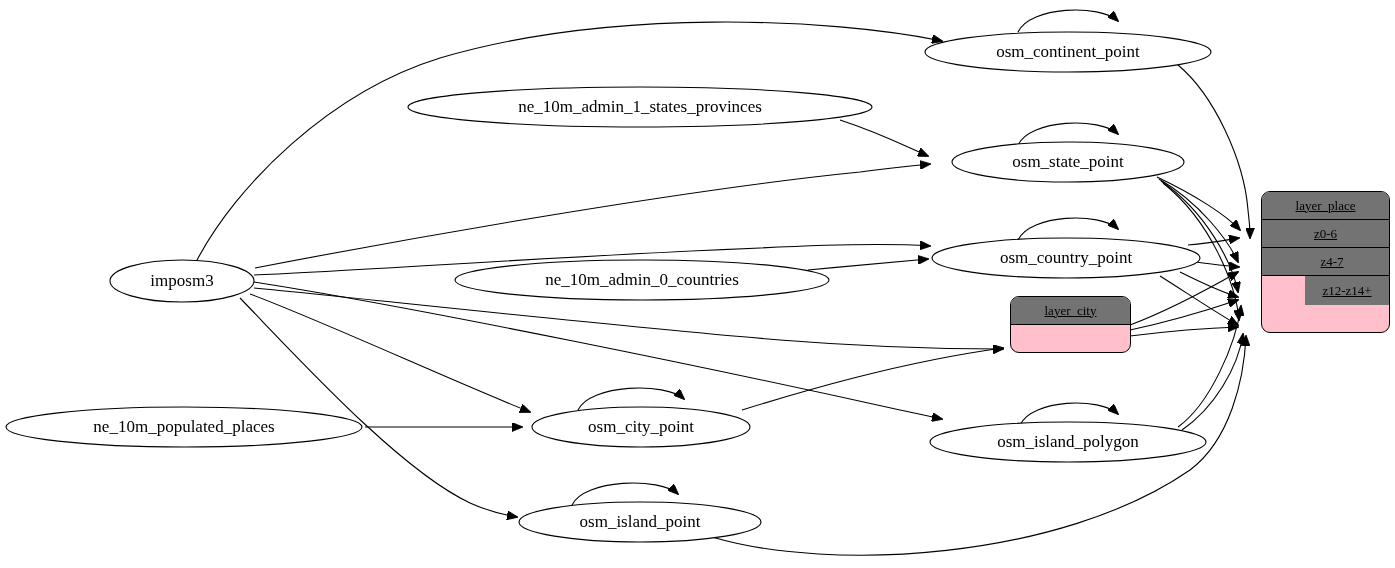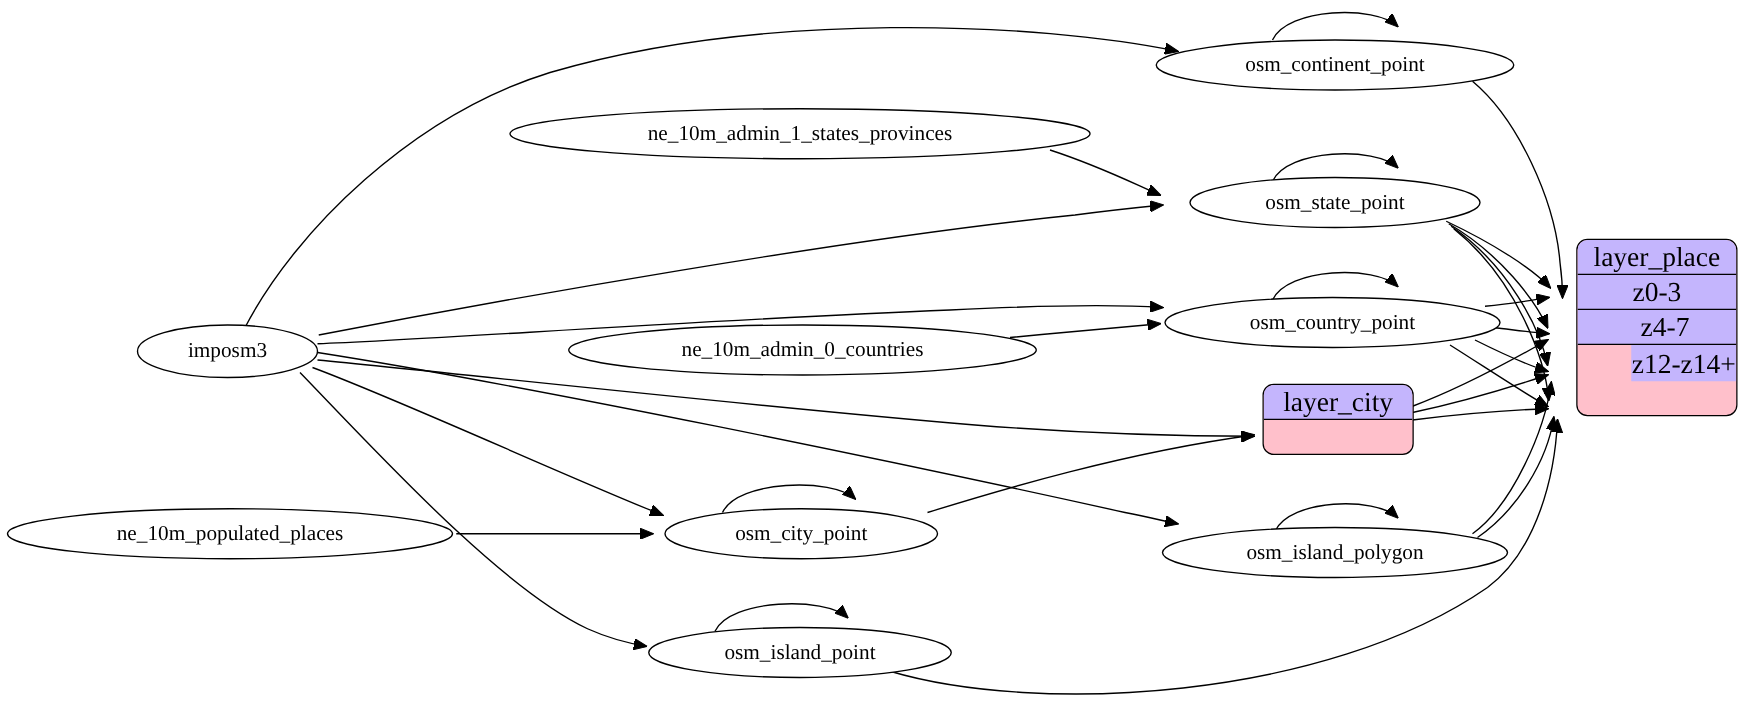--- a/index.html
+++ b/index.html
@@ -48,27 +48,28 @@
     position: absolute;
     box-sizing: border-box;
     border: 1.3px solid #000000;
     border-radius: 9px;
     background: #ffc0cb;
     overflow: hidden;
   }
   .record-row {
     box-sizing: border-box;
     font-family: "Liberation Serif", "DejaVu Serif", serif;
-    font-size: 22px;
+    font-size: 13px;
     color: #000000;
     display: flex;
     align-items: center;
     justify-content: center;
-    background: #c4b5fd;
+    background: #737373;
     border-bottom: 1.3px solid #000000;
+    text-decoration: underline;
   }
   .record-row:last-child {
     border-bottom: none;
   }
 </style>
 </head>
 <body>
 
 <div id="canvas-wrap">
 
@@ -197,23 +198,23 @@
       <g>
         <ellipse class="ellipse-shape" cx="1068" cy="442" rx="138" ry="20"></ellipse>
         <text class="node-label" x="1068" y="443">osm_island_polygon</text>
       </g>
 
     </g>
   </svg>
 
   <div class="record-box" style="left:1261px; top:191px; width:129px; height:142px;">
     <div class="record-row" style="height:28px;">layer_place</div>
-    <div class="record-row" style="height:28px;">z0-3</div>
+    <div class="record-row" style="height:28px;">z0-6</div>
     <div class="record-row" style="height:28px;padding-left:13px;">z4-7</div>
     <div class="record-row" style="height:29px;margin-left:43px;">z12-z14+</div>
   </div>
 
-  <div class="record-box" style="left:1010px; top:307px; width:121px; height:57px;text-align:right;">
+  <div class="record-box" style="left:1010px; top:296px; width:121px; height:57px;text-align:right;">
     <div class="record-row" style="height:28px;">layer_city</div>
     <div class="record-row" style="height:29px;margin-top:36px;">z2-z14+</div>
   </div>
 
 </div>
 
 </body></html>

